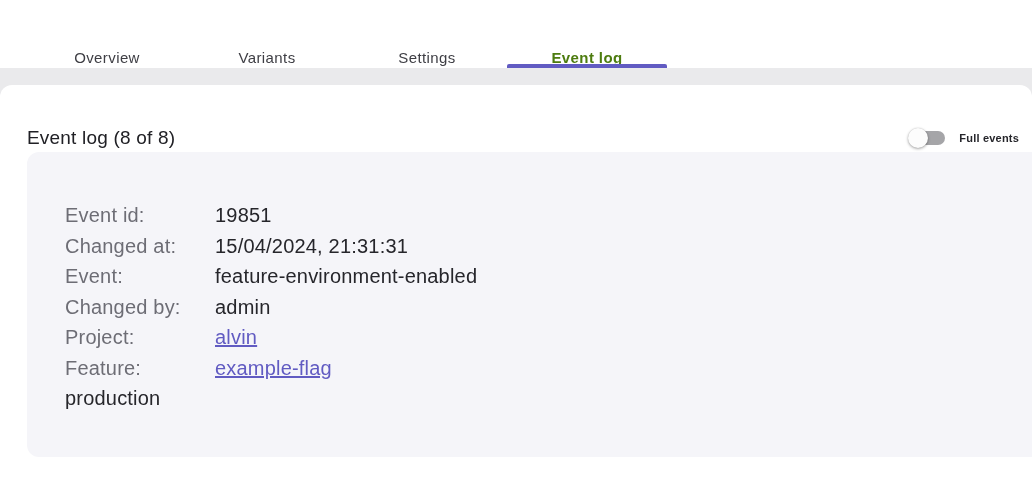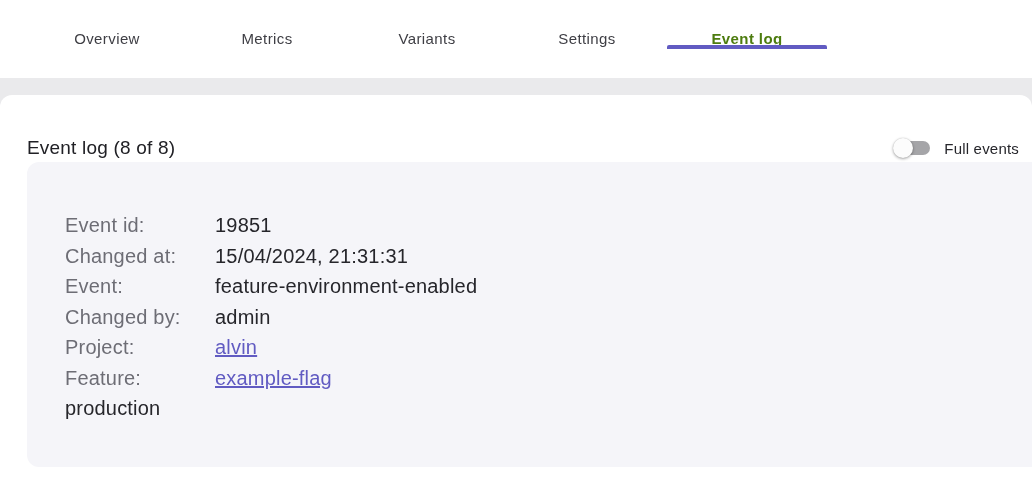--- a/index.html
+++ b/index.html
@@ -5,24 +5,24 @@
   * { margin: 0; padding: 0; box-sizing: border-box; }
   html, body {
     width: 1032px; height: 502px;
     overflow: hidden;
     font-family: "Liberation Sans", "DejaVu Sans", sans-serif;
     background: var(--page-bg, #eaeaec);
   }
 
   
   .tabbar {
-    height: 78px;
+    height: 68px;
     background: #ffffff;
     display: flex;
-    align-items: center;
+    align-items: flex-end;
     padding-left: 27px;
   }
   .tab {
     position: relative;
     width: 160px;
     display: flex;
     align-items: center;
     justify-content: center;
     font-size: 15px;
     letter-spacing: 0.4px;
@@ -89,23 +89,24 @@
   }
   .switch .thumb {
     position: absolute;
     top: 0; left: 0;
     width: 20px; height: 20px;
     border-radius: 50%;
     background: #fcfcfc;
     box-shadow: 0 1px 3px rgba(0,0,0,0.35), 0 0 1px rgba(0,0,0,0.2);
   }
   .toggle-label {
-    font-size: 15px;
+    font-size: 11px;
     color: #26262b;
     letter-spacing: 0.2px;
+    font-weight: bold;
   }
 
   
   .event-card {
     margin-left: 27px;
     width: calc(100% - 27px);
     height: 305px;
     background: var(--card-bg, #f5f5f9);
     border-radius: 12px 0 0 12px;
     padding: 48px 20px 0 38px;
@@ -130,23 +131,20 @@
     cursor: pointer;
     text-align: center;
   }
 </style>
 </head>
 <body>
 
 <header class="tabbar">
   <div class="tab">
     <span>Overview</span>
-  </div>
-  <div class="tab">
-    <span>Metrics</span>
   </div>
   <div class="tab">
     <span>Variants</span>
   </div>
   <div class="tab">
     <span>Settings</span>
   </div>
   <div class="tab active">
     <span>Event log</span>
   </div>

